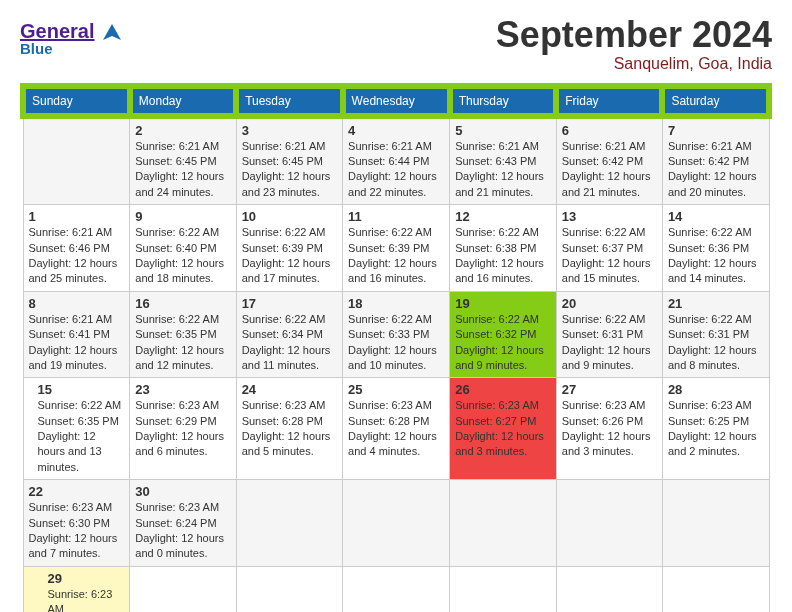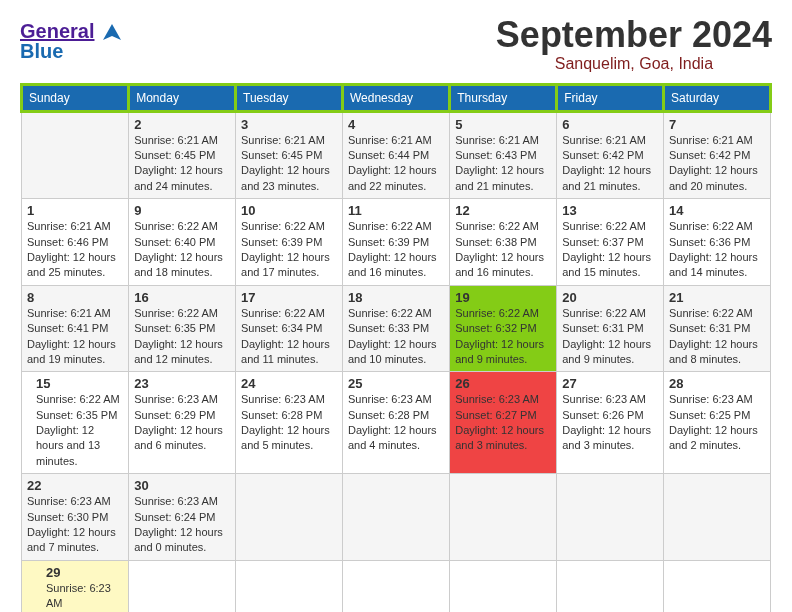--- a/index.html
+++ b/index.html
@@ -18,21 +18,21 @@
       justify-content: space-between;
       align-items: flex-start;
       margin-bottom: 10px;
     }
     .logo {
       display: flex;
       align-items: center;
       margin-top: 5px;
     }
     .title-block {
-      text-align: center;
+      text-align: right;
     }
     .month-title {
       font-size: 36px;
       font-weight: bold;
       color: #333;
       line-height: 1.1;
     }
     .subtitle {
       font-size: 16px;
       color: #7f1d1d;
@@ -42,21 +42,21 @@
       border-collapse: collapse;
       font-size: 10px;
     }
     .calendar th {
       background: #1a6ab0;
       color: #fff;
       text-align: left;
       padding: 5px 6px;
       font-size: 12px;
       font-weight: normal;
-      border: 3px solid #84cc16;
+      border: 6px solid #84cc16;
     }
     .calendar td {
       border: 1px solid #ccc;
       vertical-align: top;
       padding: 4px 5px;
       width: 108px;
       height: 80px;
       background: #fff;
     }
     .calendar tr:nth-child(odd) td {
@@ -86,21 +86,21 @@
     <div class="logo">
       <div>
         <div style="display:flex;align-items:center;">
           <div style="font-size:20px;font-weight:bold;color:#333;line-height:1.1;">
             <span style="color:#4c1d95;text-decoration:underline;">General</span>
             <svg width="22" height="22" viewBox="0 0 22 22" style="vertical-align:middle;margin-left:1px;">
               <path d="M11 2 L20 18 L11 14 L2 18 Z" fill="#1a6ab0"></path>
             </svg>
           </div>
         </div>
-        <div style="font-size:20px;font-weight:bold;color:#1a6ab0;margin-top:-4px;">Blue</div>
+        <div style="font-size:15px;font-weight:bold;color:#1a6ab0;margin-top:-4px;">Blue</div>
       </div>
     </div>
     <div class="title-block">
       <div class="month-title">September 2024</div>
       <div class="subtitle">Sanquelim, Goa, India</div>
     </div>
   </div>
 
   <table class="calendar" id="cal-table">
     <thead>

